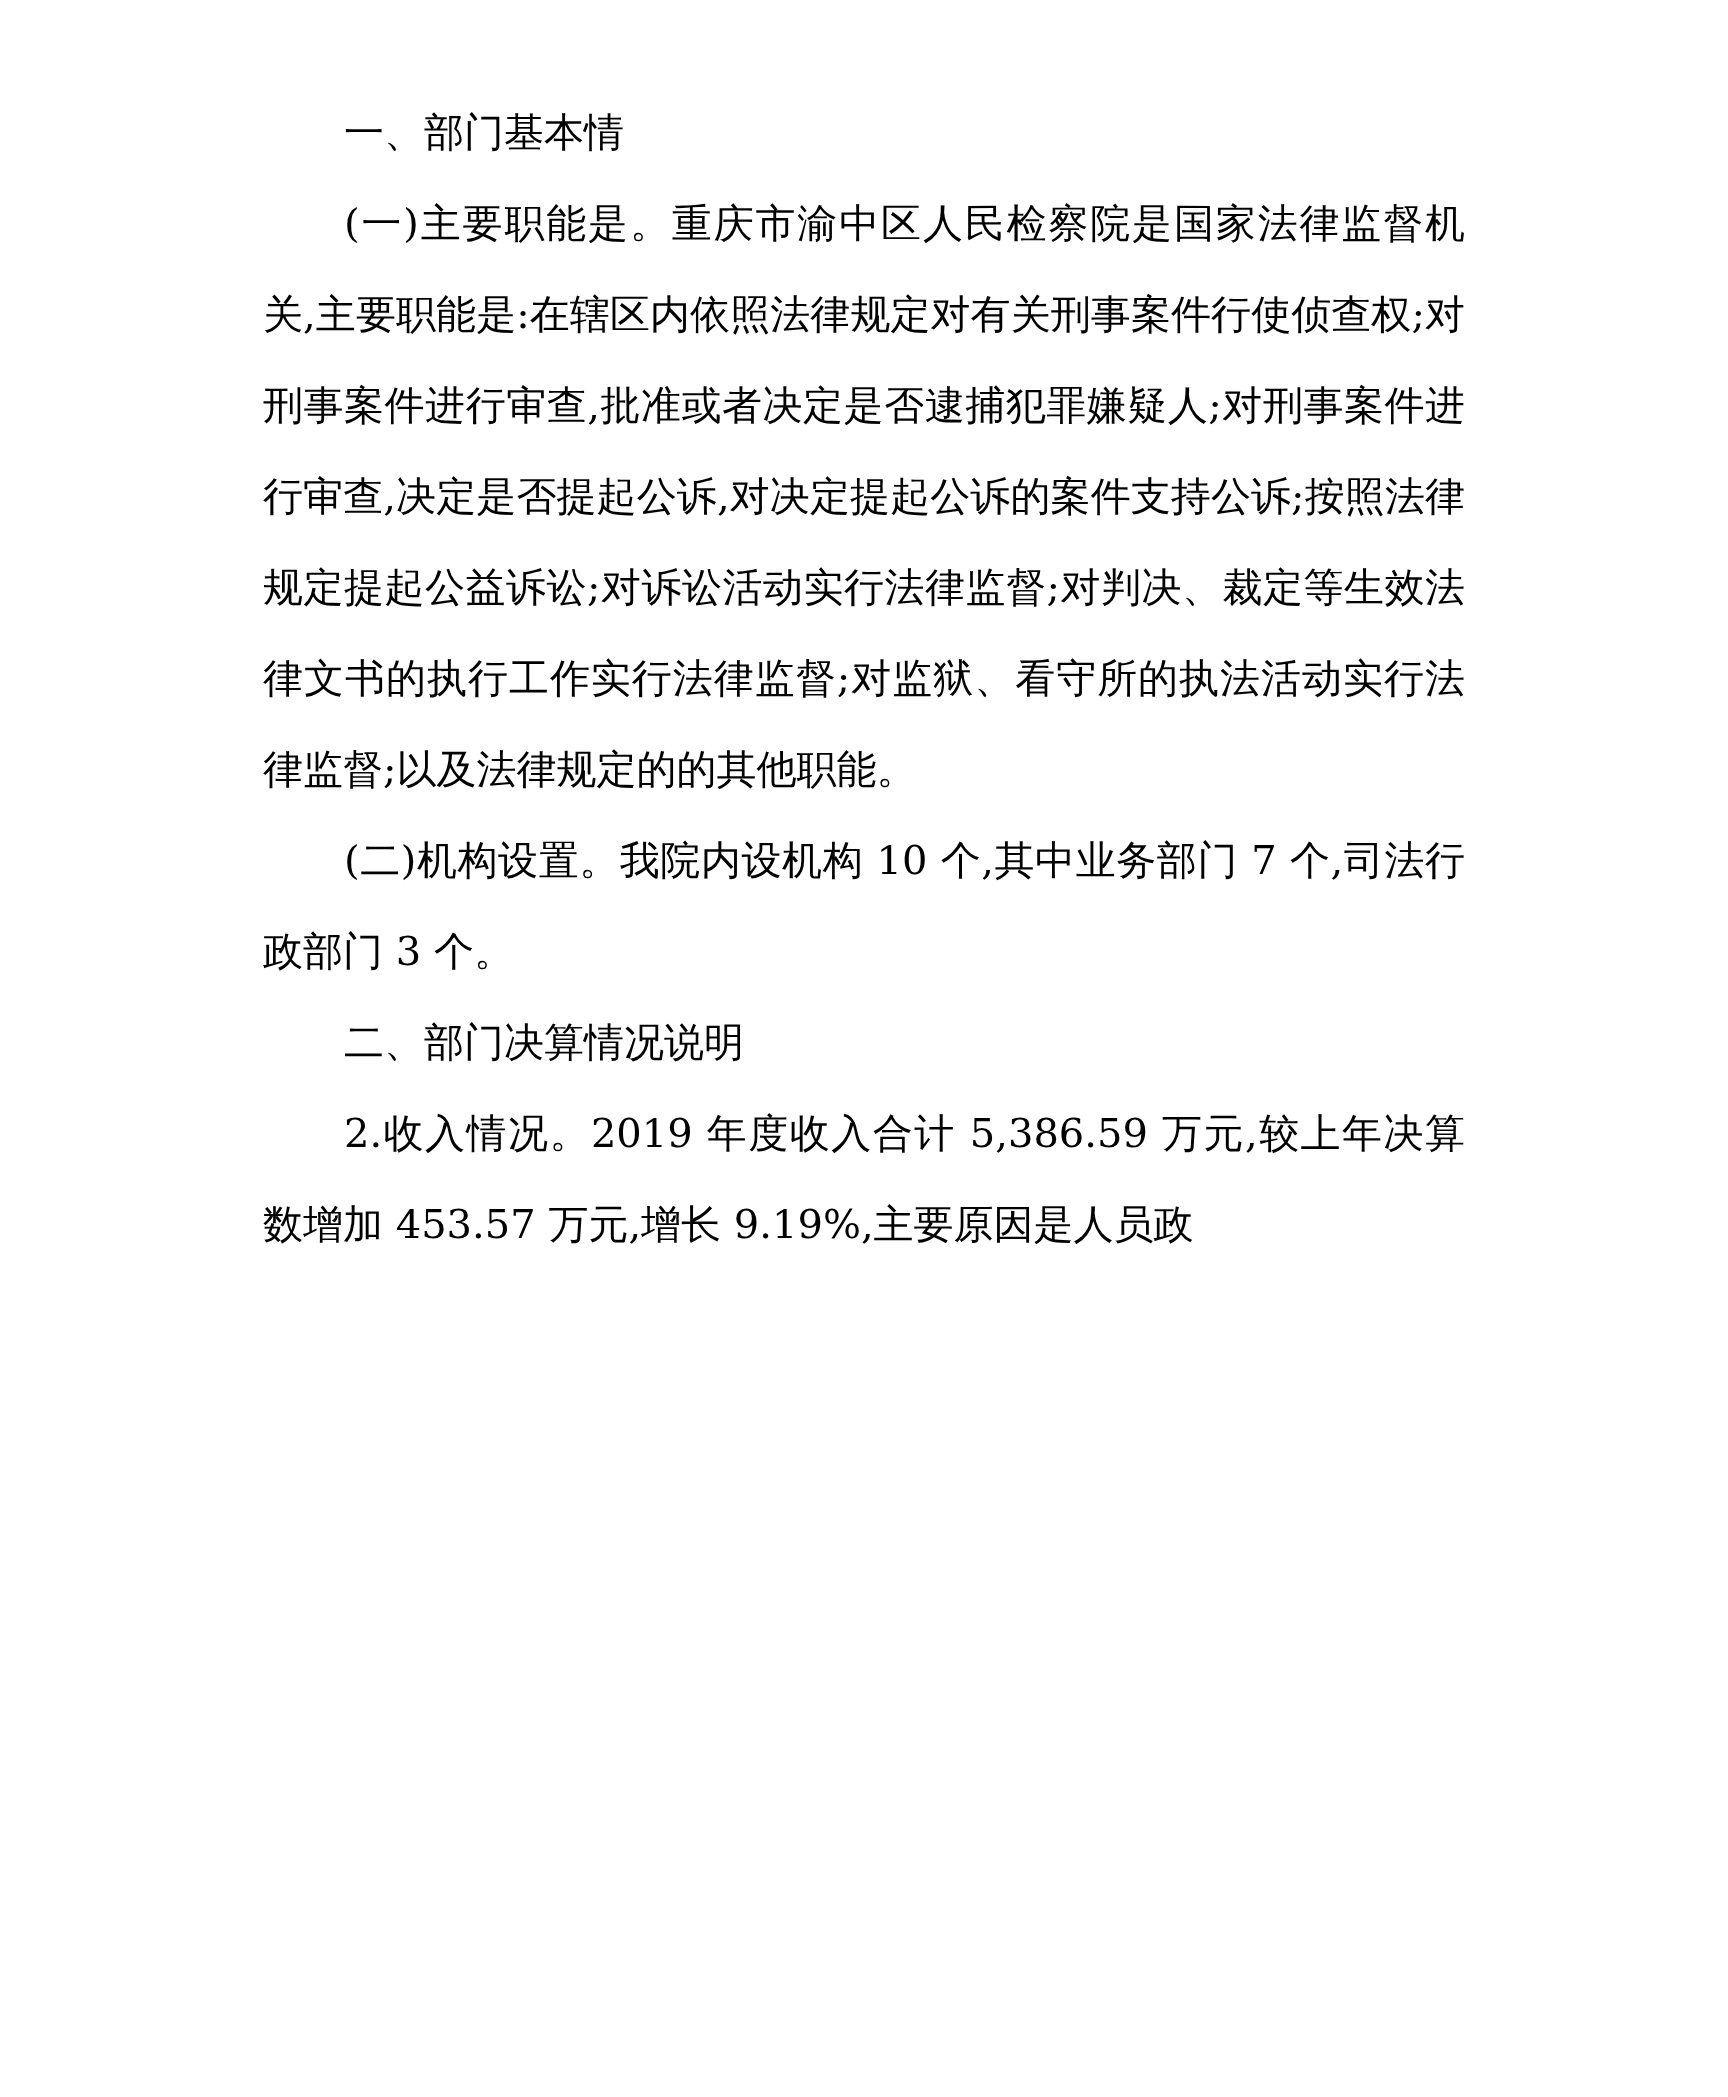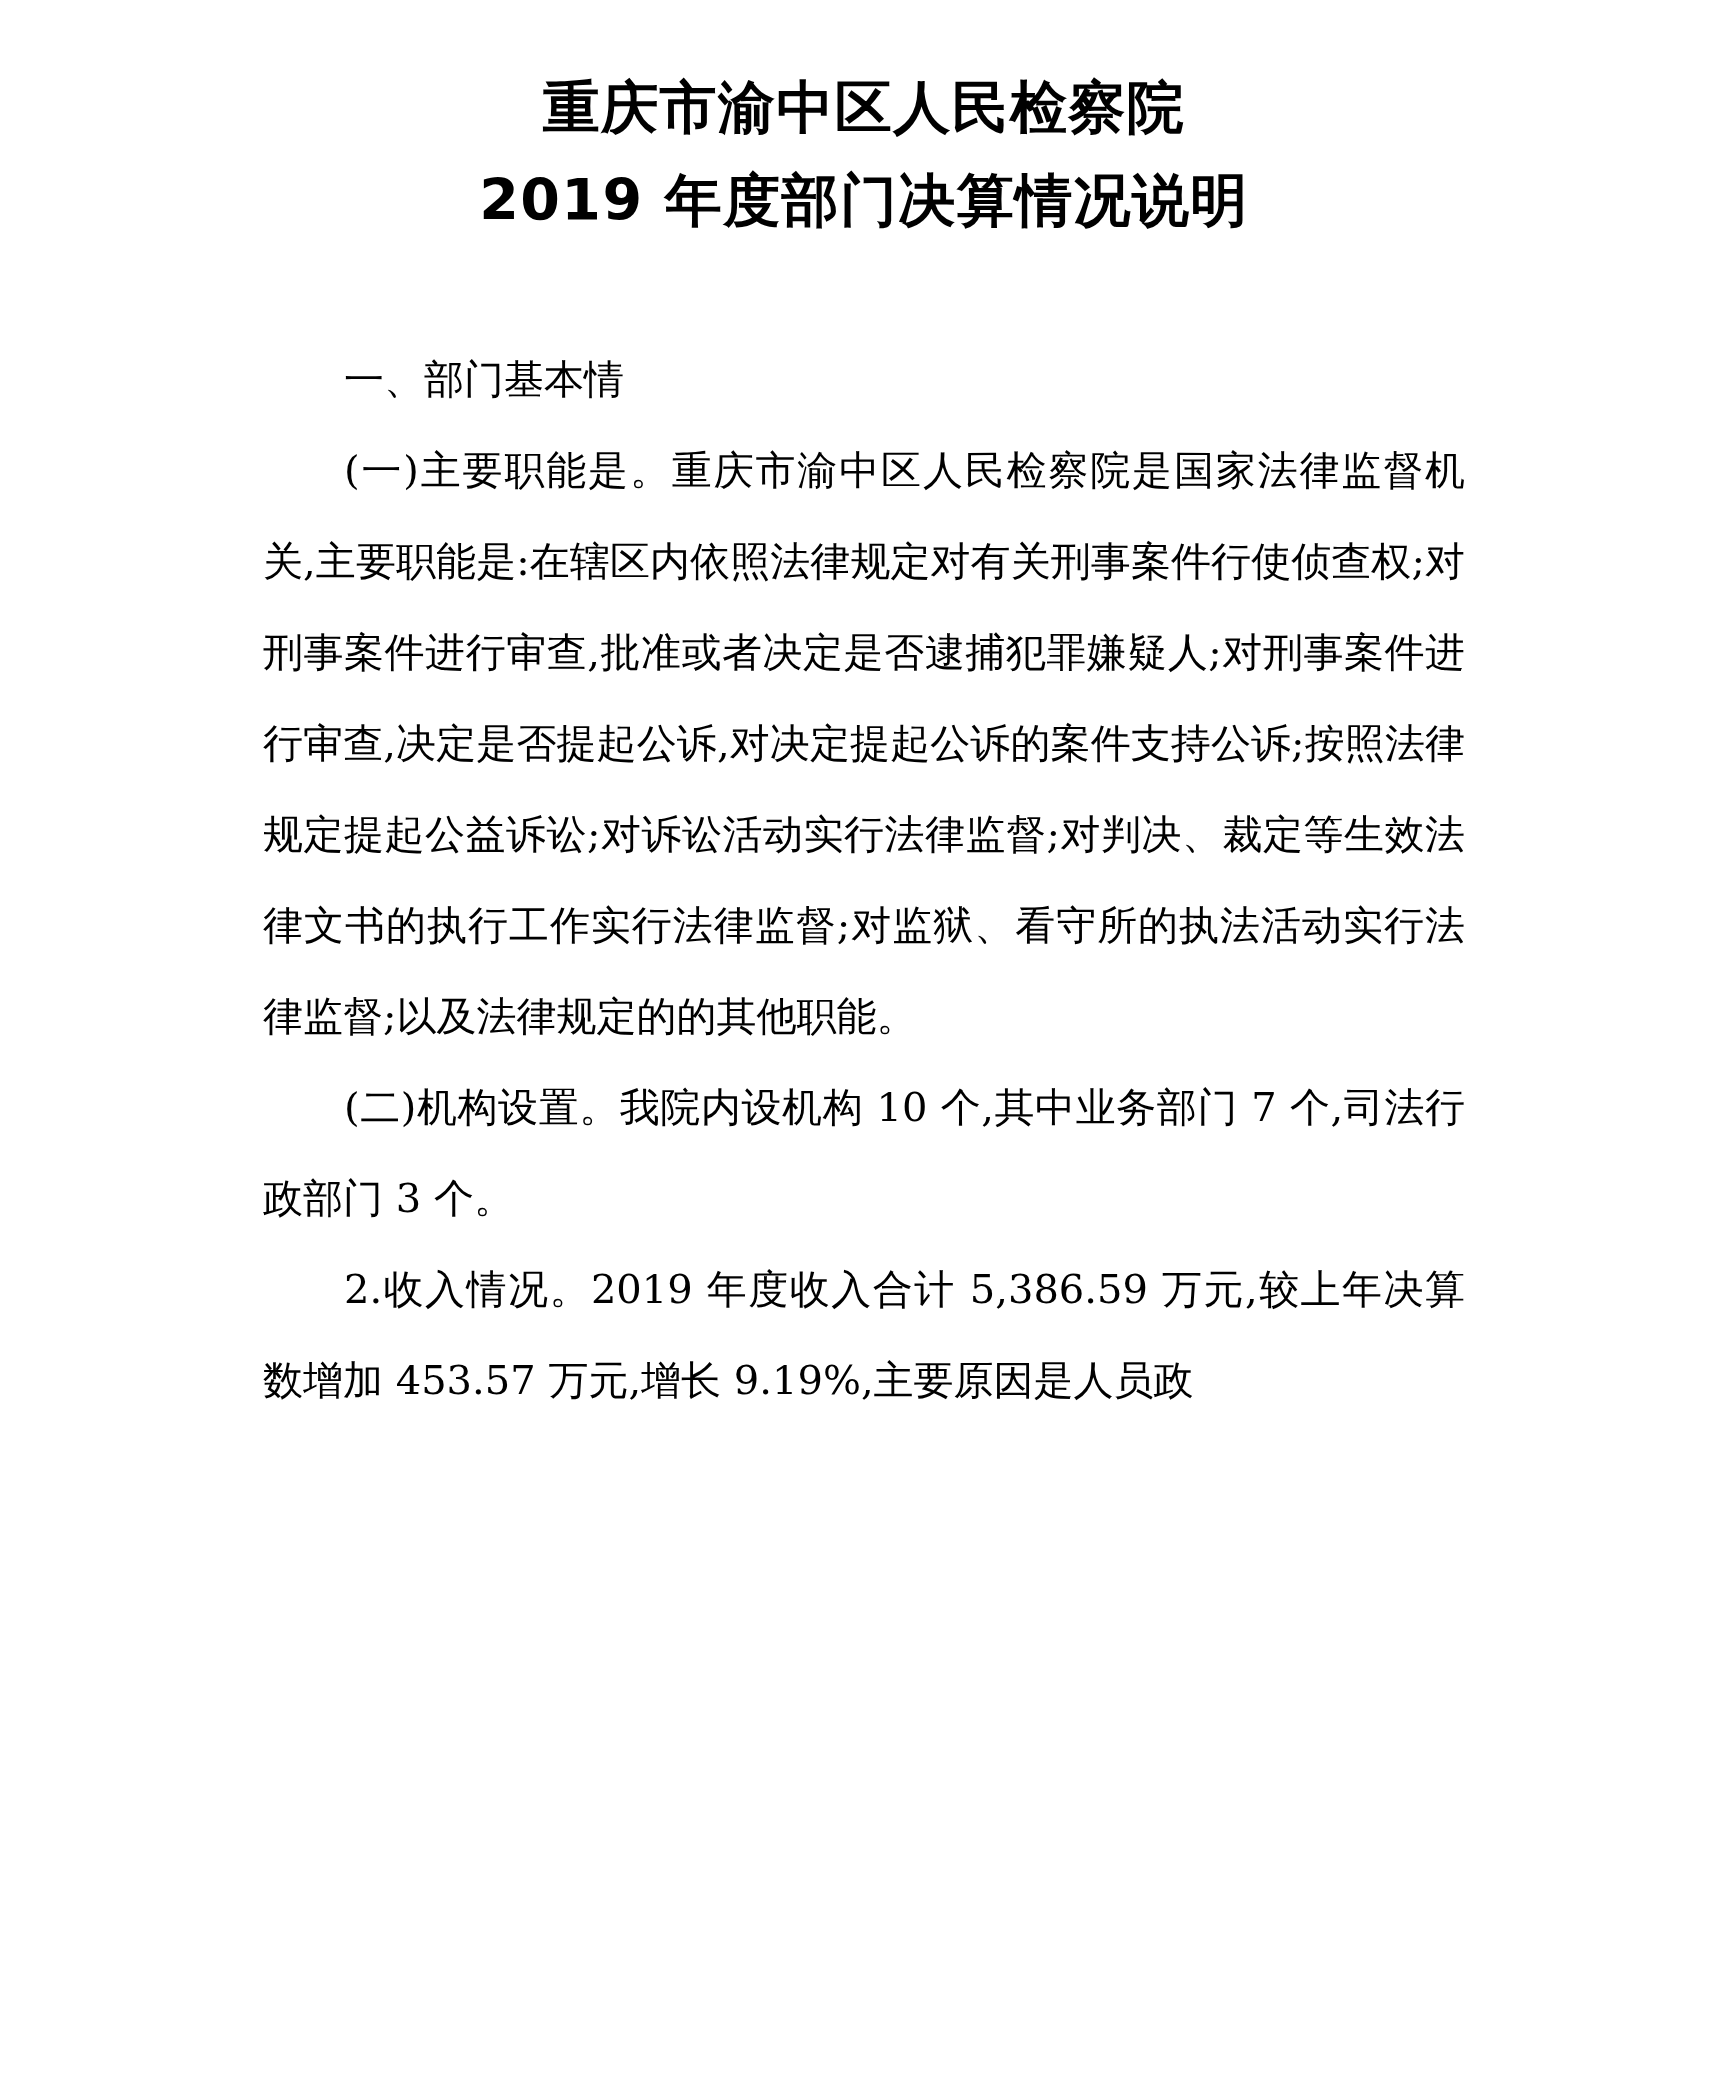--- a/index.html
+++ b/index.html
@@ -47,33 +47,30 @@
   .lead {
     font-weight: normal;
   }
 </style>
 </head>
 <body>
 
 <div class="page">
   <div class="content">
 
-    <h1 class="title">
-      <span class="title-line">重庆市渝中区人民检察院</span>
-      <span class="title-line">2019 年度部门决算情况说明</span>
-    </h1>
 
     <div class="body">
 
       <p class="block"><b class="lead">一、部门基本情</b><span></span></p>
 
       <p class="block"><b class="lead">(一)主要职能是。</b><span>重庆市渝中区人民检察院是国家法律监督机关,主要职能是:在辖区内依照法律规定对有关刑事案件行使侦查权;对刑事案件进行审查,批准或者决定是否逮捕犯罪嫌疑人;对刑事案件进行审查,决定是否提起公诉,对决定提起公诉的案件支持公诉;按照法律规定提起公益诉讼;对诉讼活动实行法律监督;对判决、裁定等生效法律文书的执行工作实行法律监督;对监狱、看守所的执法活动实行法律监督;以及法律规定的的其他职能。</span></p>
 
       <p class="block"><b class="lead">(二)机构设置。</b><span>我院内设机构 10 个,其中业务部门 7 个,司法行政部门 3 个。</span></p>
 
+      <p class="block"><b class="lead">二、部门决算情况说明</b><span></span></p>
 
 
 
       <p class="block"><b class="lead">2.收入情况。</b><span>2019 年度收入合计 5,386.59 万元,较上年决算数增加 453.57 万元,增长 9.19%,主要原因是人员政</span></p>
 
     </div>
   </div>
 </div>
 
 

